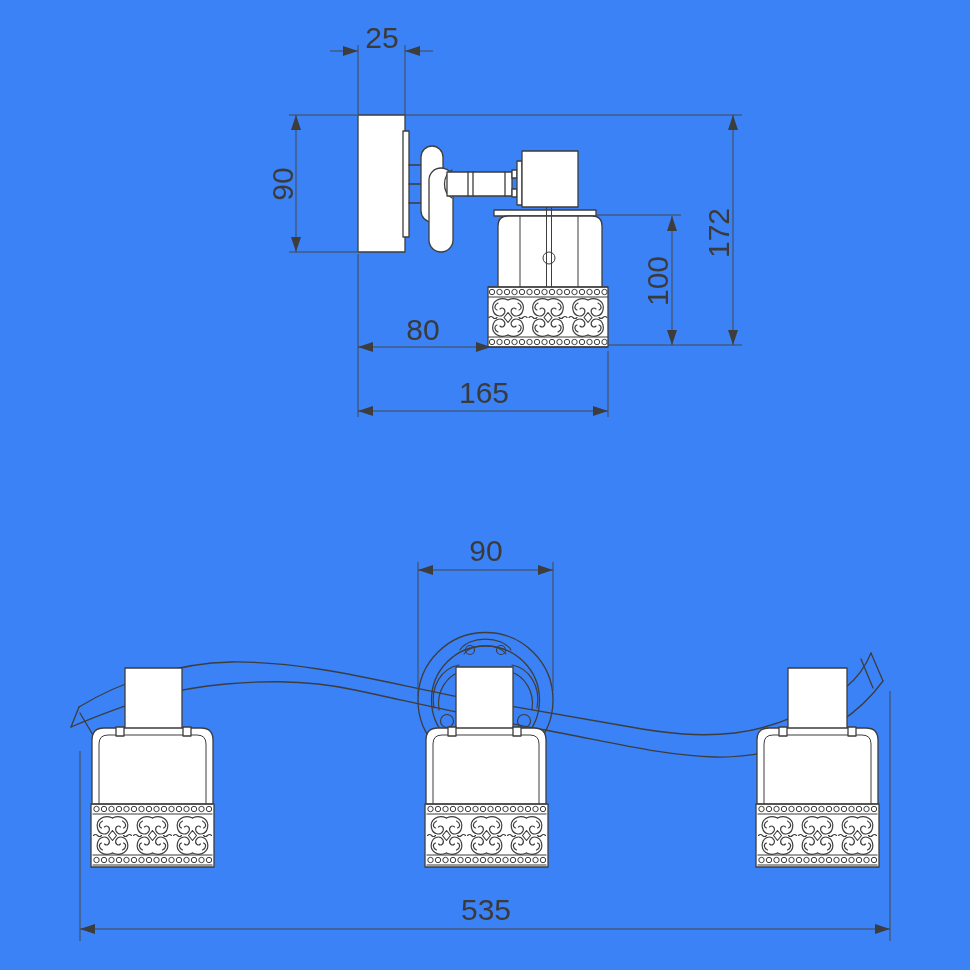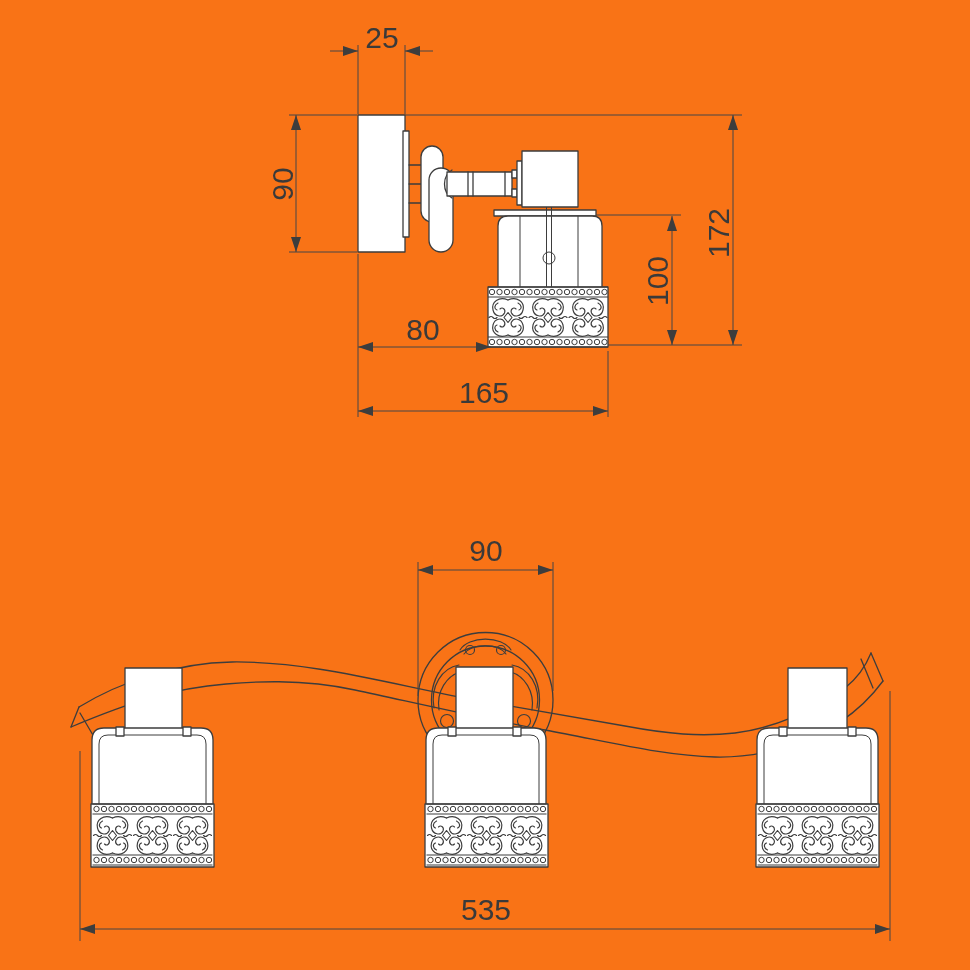--- a/index.html
+++ b/index.html
@@ -1,16 +1,16 @@
 <!DOCTYPE html>
 <html><head>
 <meta charset="utf-8">
 <style>
   html,body{margin:0;padding:0;background:#ffffff;}
-  .canvas{position:relative;width:970px;height:970px;background:#f97316;overflow:hidden;}
+  .canvas{position:relative;width:970px;height:970px;background:#3b82f6;overflow:hidden;}
   svg{position:absolute;left:0;top:0;}
   .draw{stroke:#3d3d3d;stroke-width:1.3;fill:none;stroke-linecap:round;stroke-linejoin:round;}
   .draw-f{stroke:#3d3d3d;stroke-width:1.3;fill:#ffffff;stroke-linejoin:round;}
   .thin{stroke:#3d3d3d;stroke-width:1;fill:none;}
   .orn{stroke:#3d3d3d;stroke-width:1.15;fill:none;stroke-linecap:round;stroke-linejoin:round;}
   .dim{stroke:#474747;stroke-width:1;fill:none;}
   .dimarrow{fill:#3d3d3d;stroke:none;}
   .dimtext{font-family:"Liberation Sans",sans-serif;font-size:30px;fill:#3a3a3a;text-anchor:middle;}
 </style>
 </head>

